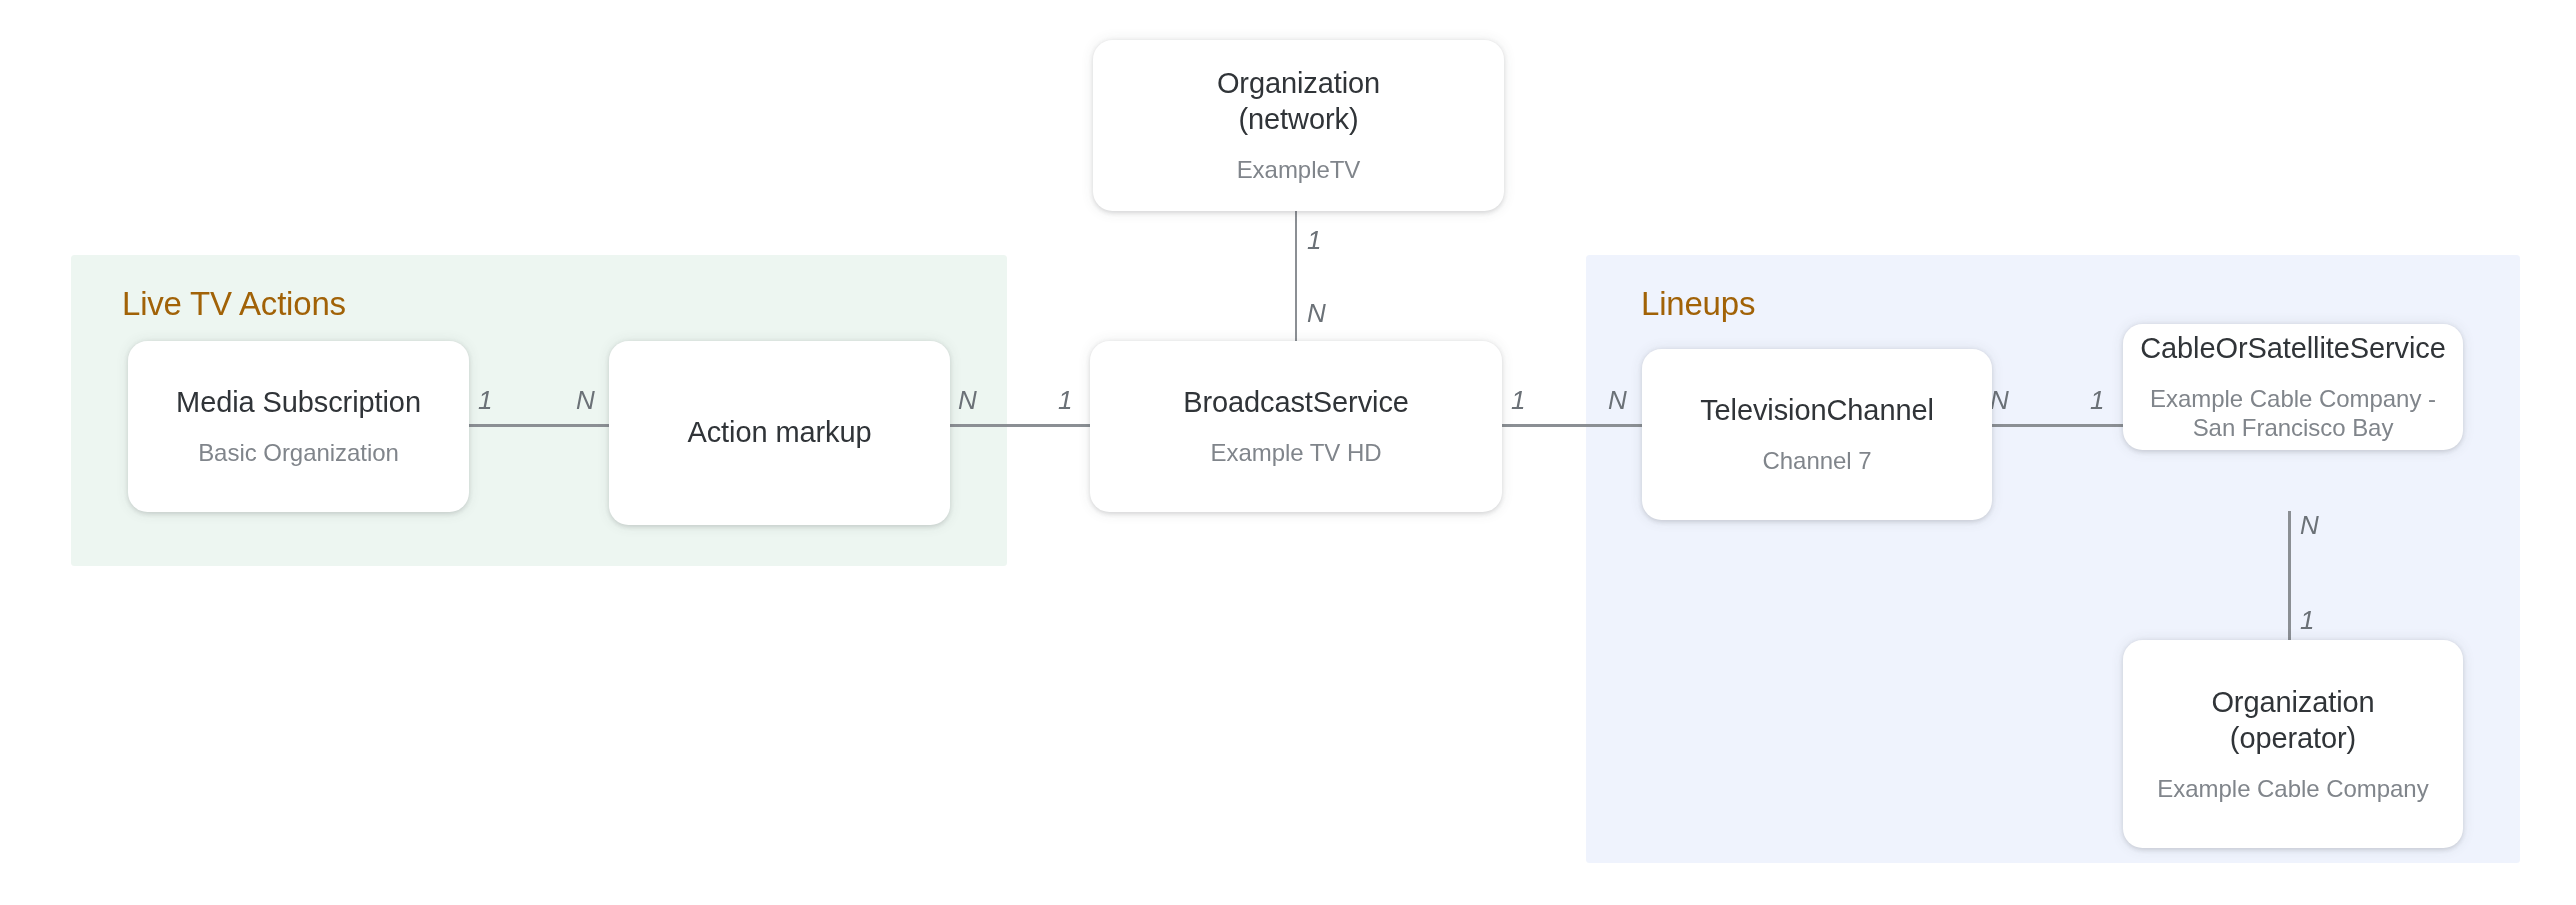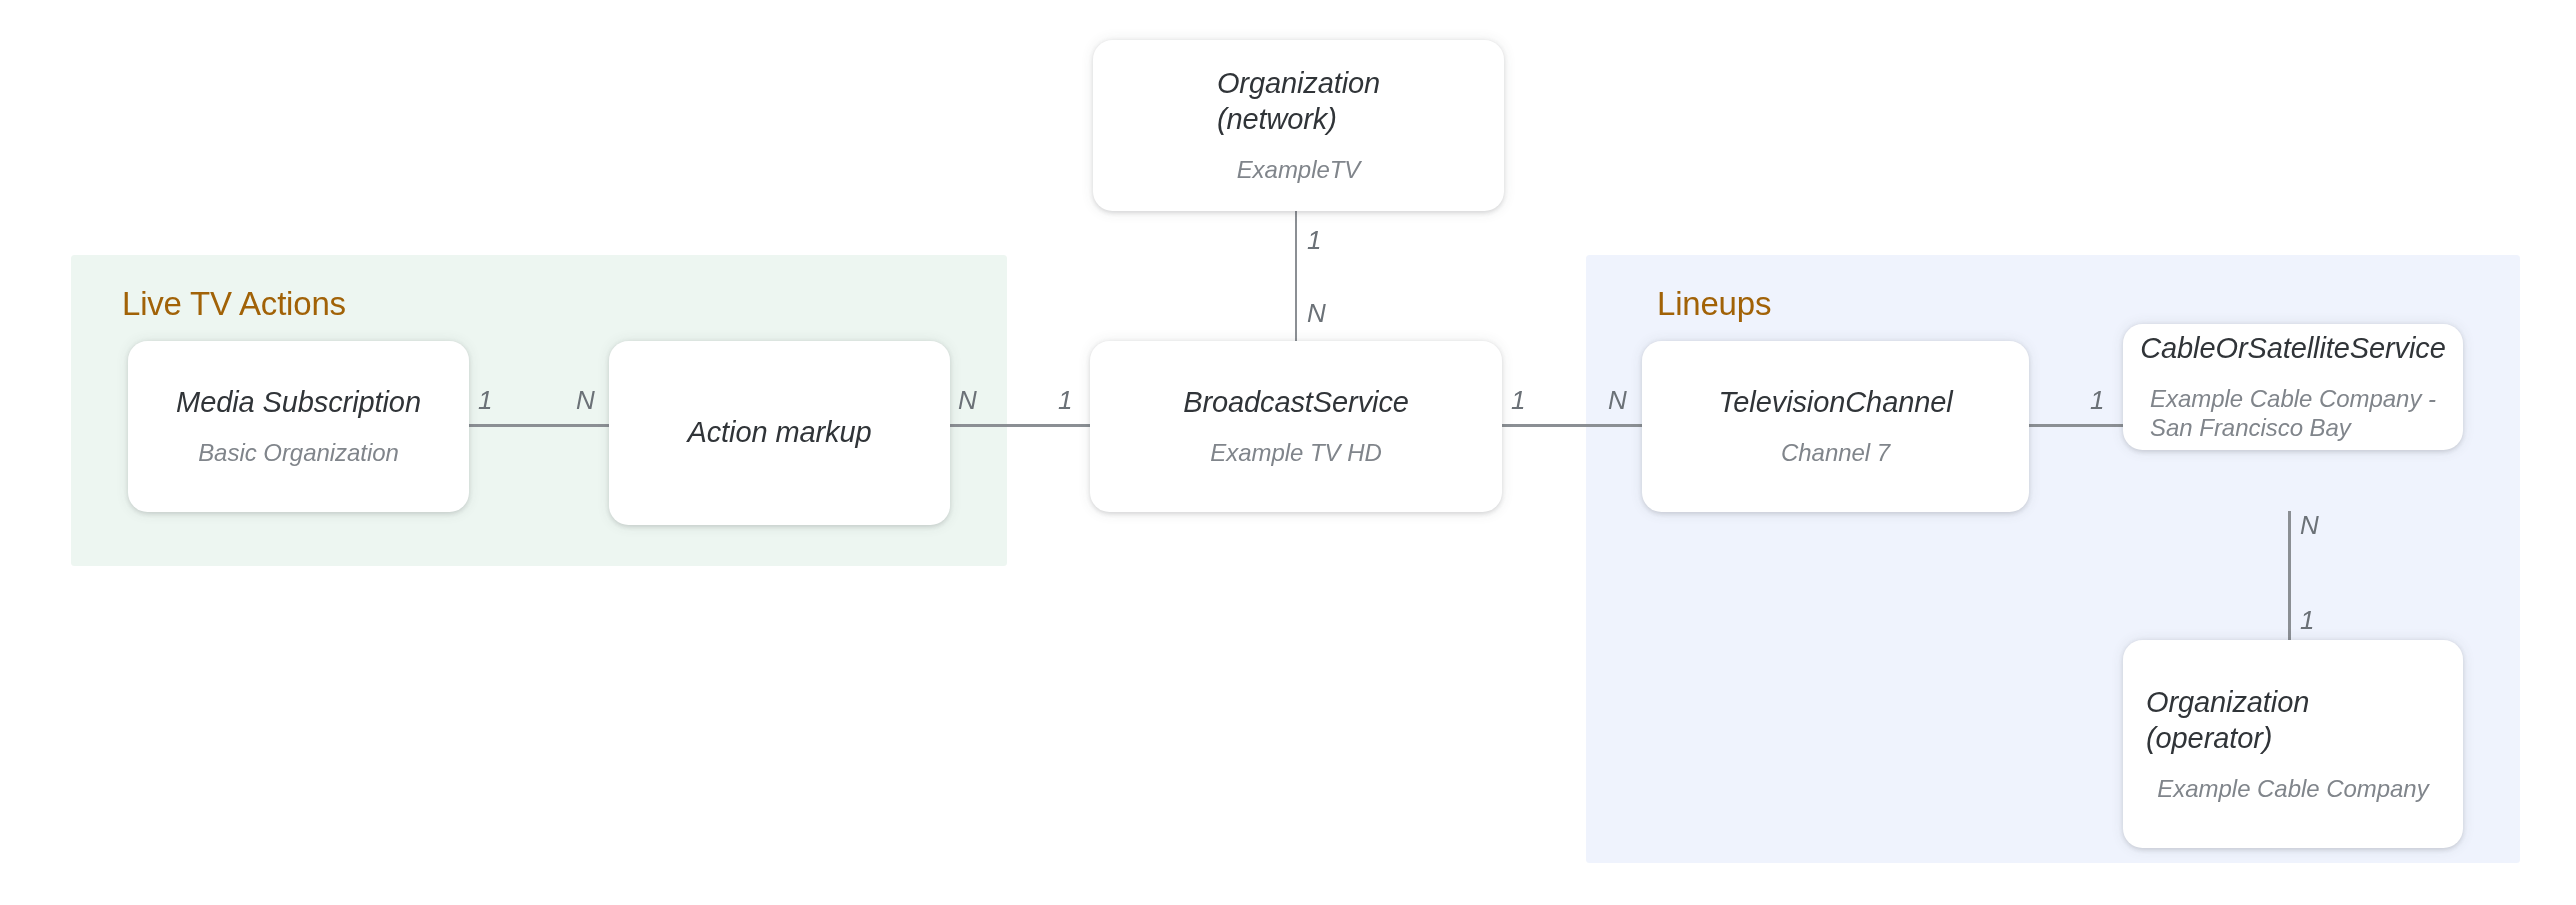--- a/index.html
+++ b/index.html
@@ -54,21 +54,20 @@
   #group-lineups {
     left: 1586px;
     top: 255px;
     width: 934px;
     height: 608px;
     background: #eff3fd;
   }
   #group-lineups .group-title {
     left: 55px;
     top: 32px;
-    margin-left: 16px;
   }
 
   
   #edge-layer {
     position: absolute;
     left: 0;
     top: 0;
     width: 2576px;
     height: 906px;
     pointer-events: none;
@@ -95,21 +94,21 @@
     background: #ffffff;
     border-radius: 19.5px;
     box-shadow: 0 1.8px 4.4px rgba(60,64,67,0.16),
                 0 0.9px 12.4px rgba(60,64,67,0.10);
     display: flex;
     flex-direction: column;
     align-items: center;
     justify-content: center;
     box-sizing: border-box;
     padding: 8.8px 23px;
-    font-style: italic;
+    text-align: center;
   }
   .node-title {
     font-size: 29px;
     line-height: 1.24;
     color: #303438;
     font-weight: 400;
     letter-spacing: -0.1px;
   }
   .node-subtitle {
     font-size: 24px;
@@ -181,21 +180,21 @@
 
   <div class="node-card" id="node-action-markup" style="left:609px; top:341px; width:341px; height:184px;">
     <div class="node-title">Action markup</div>
   </div>
 
   <div class="node-card" id="node-broadcast-service" style="left:1090px; top:341px; width:412px; height:171px;">
     <div class="node-title">BroadcastService</div>
     <div class="node-subtitle">Example TV HD</div>
   </div>
 
-  <div class="node-card" id="node-television-channel" style="left:1642px; top:341px; width:387px; height:171px;">
+  <div class="node-card" id="node-television-channel" style="left:1642px; top:349px; width:350px; height:171px;">
     <div class="node-title">TelevisionChannel</div>
     <div class="node-subtitle">Channel 7</div>
   </div>
 
   <div class="node-card" id="node-cable-or-satellite-service" style="left:2123px; top:324px; width:340px; height:126px;">
     <div class="node-title">CableOrSatelliteService</div>
     <div class="node-subtitle">
       <div>Example Cable Company -</div>
       <div>San Francisco Bay</div>
     </div>

